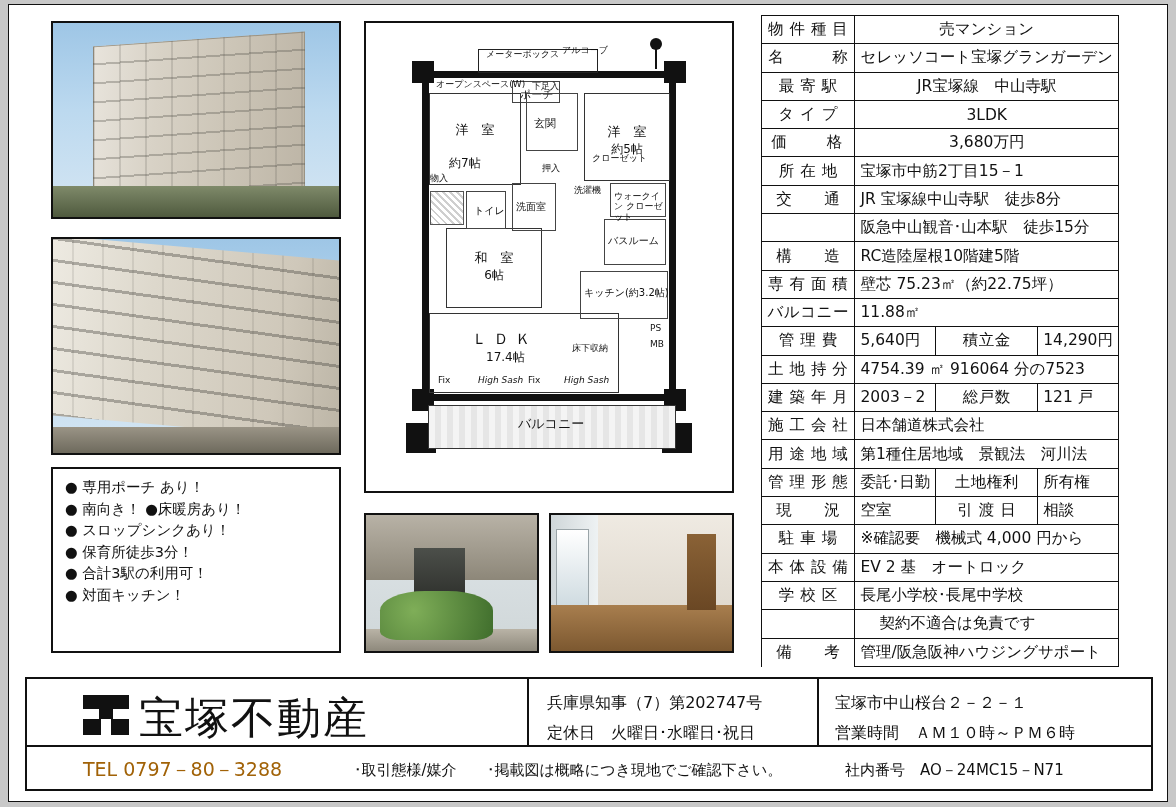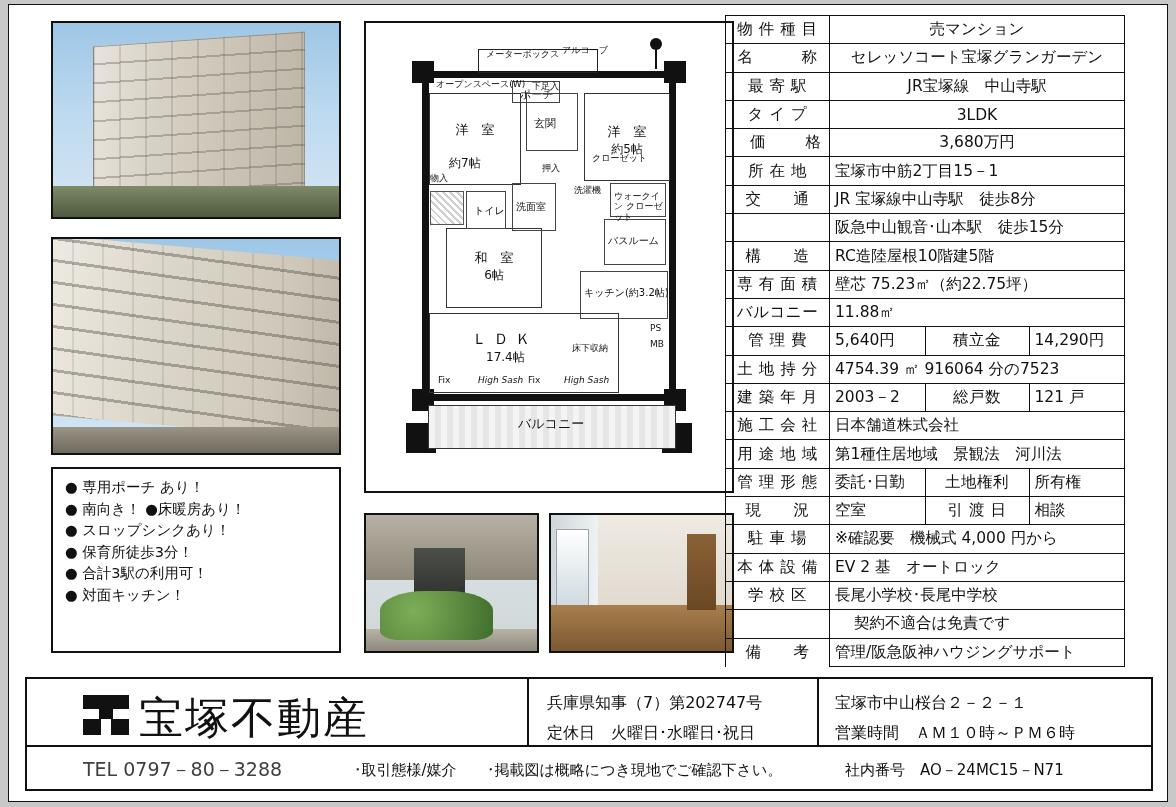--- a/index.html
+++ b/index.html
@@ -118,55 +118,55 @@
     background:repeating-linear-gradient(45deg,#cfcfcf 0 2px,#ffffff 2px 5px);
     border:1px solid #555;
   }
   .fp-bal {
     position:absolute; border:1px solid #333;
     background:repeating-linear-gradient(90deg,#f4f4f4 0 6px,#e6e6e6 6px 12px);
   }
 
   
   #spec-table {
-    position:absolute; left:716px; top:10px; width:400px; height:652px;
+    position:absolute; left:752px; top:10px; width:358px; height:652px;
     border-collapse:collapse;
     font-family:"DejaVu Sans", sans-serif;
   }
   #spec-table td {
     border:1px solid #111;
     padding:1px 5px;
     font-size:15.5px;
     color:#111;
     height:28px;
     vertical-align:middle;
     white-space:nowrap;
   }
   td.k { width:104px; text-align:center; letter-spacing:0.5px; }
   td.v { text-align:left; padding-left:10px; }
   td.vc { text-align:center; }
-  tr.price td.k { font-size:22px; letter-spacing:3px;text-align:right; }
+  tr.price td.k { font-size:22px; letter-spacing:3px; }
   tr.price td.v { font-size:30px; text-align:center; font-weight:normal; }
 
   
   #footer {
     position:absolute; left:16px; top:672px; width:1128px; height:114px;
     border:2px solid #111; background:#fff;
   }
   #logo-mark {
     position:absolute; left:56px; top:16px; width:46px; height:40px;
   }
   #logo-mark .bar { position:absolute; background:#111; }
   #company-name {
     position:absolute; left:112px; top:10px;
     font-size:44px; letter-spacing:2px; color:#111;
     font-family:"DejaVu Sans", sans-serif;
   }
   #footer-tel {
-    position:absolute; left:56px; top:78px; font-size:19px; color:#404040;
+    position:absolute; left:56px; top:78px; font-size:19px; color:#a16207;
     font-family:"DejaVu Sans", sans-serif;
     text-align:center;
   }
   #footer-note1 { position:absolute; left:290px; top:82px; font-size:15px; color:#111; font-family:"DejaVu Sans", sans-serif;margin-left:37px;}
   #footer-note2 { position:absolute; left:460px; top:82px; font-size:15px; color:#111; font-family:"DejaVu Sans", sans-serif;}
   #footer-code  { position:absolute; left:818px; top:82px; font-size:15px; color:#111; font-family:"DejaVu Sans", sans-serif;}
   .fsep { position:absolute; background:#111; }
   #footer-lic1 { position:absolute; left:520px; top:14px; font-size:16px; color:#111; font-family:"DejaVu Sans", sans-serif;}
   #footer-lic2 { position:absolute; left:520px; top:44px; font-size:16px; color:#111; font-family:"DejaVu Sans", sans-serif;}
   #footer-addr { position:absolute; left:808px; top:14px; font-size:16px; color:#111; font-family:"DejaVu Sans", sans-serif;}

